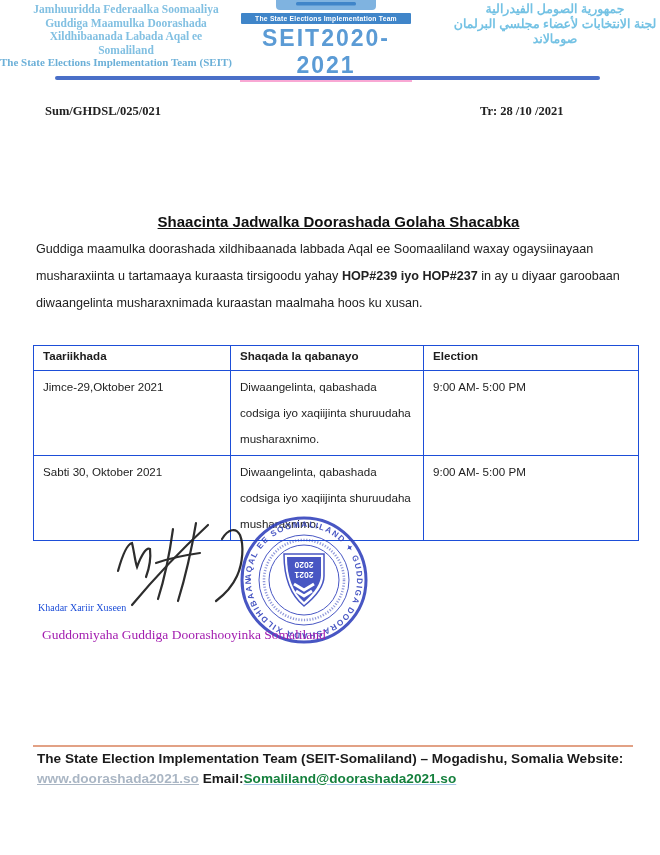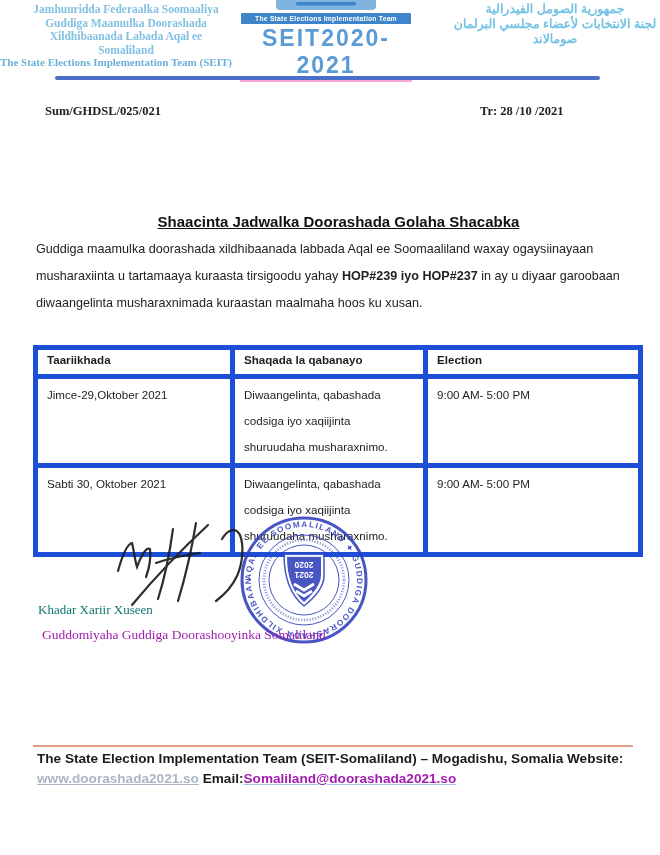--- a/index.html
+++ b/index.html
@@ -51,49 +51,49 @@
     position:absolute;left:36px;top:236px;width:594px;
     font-size:12.6px;line-height:27px;color:#222;
   }
   .doc-para b{font-weight:bold;}
   
   .sched{
     position:absolute;left:33px;top:345px;width:605px;
     border-collapse:collapse;table-layout:fixed;
   }
   .sched th,.sched td{
-    border:5px solid #1d4ed8;font-size:11.6px;color:#1d1d1d;
+    border:1px solid #1d4ed8;font-size:11.6px;color:#1d1d1d;
     padding:3px 9px;vertical-align:top;text-align:left;
   }
   .sched th{font-weight:bold;height:18px;}
   .sched td{line-height:26px;}
   .sched col.c1{width:197px;} .sched col.c2{width:193px;} .sched col.c3{width:215px;}
   .sched tr.r1 td{height:56px;}
   .sched tr.r2 td{height:52px;}
   
   .sig-svg{position:absolute;left:110px;top:513px;}
   .stamp-svg{position:absolute;left:239px;top:514px;opacity:.88;}
   .sig-name{
     position:absolute;left:38px;top:602px;
-    font-family:"Liberation Serif",serif;font-size:13px;color:#0f766e;
+    font-family:"Liberation Serif",serif;font-size:10px;color:#1d4ed8;
   }
   .sig-title{
     position:absolute;left:42px;top:627px;
     font-family:"Liberation Serif",serif;font-size:13.5px;color:#a21caf;
   }
   
   .foot-rule{position:absolute;left:33px;top:745px;width:600px;height:2px;background:#e2a185;}
   .foot-line1{
     position:absolute;left:37px;top:751px;width:600px;
     font-size:13.6px;font-weight:bold;color:#1b1b1b;
   }
   .foot-line2{position:absolute;left:37px;top:771px;width:600px;font-size:13.6px;}
   .foot-link-web{color:#aab6c4;font-weight:bold;text-decoration:underline;text-decoration-color:#aab6c4;}
   .foot-email-label{color:#1b1b1b;font-weight:bold;}
-  .foot-link-mail{color:#a21caf;font-weight:bold;text-decoration:underline;text-decoration-color:#a3c4e4;}
+  .foot-link-mail{color:#15803d;font-weight:bold;text-decoration:underline;text-decoration-color:#a3c4e4;}
 </style>
 </head>
 <body>
 
 <div class="page">
 
   <div class="lh-somali">
     <div>Jamhuuridda Federaalka Soomaaliya</div>
     <div>Guddiga Maamulka Doorashada</div>
     <div>Xildhibaanada Labada Aqal ee</div>

